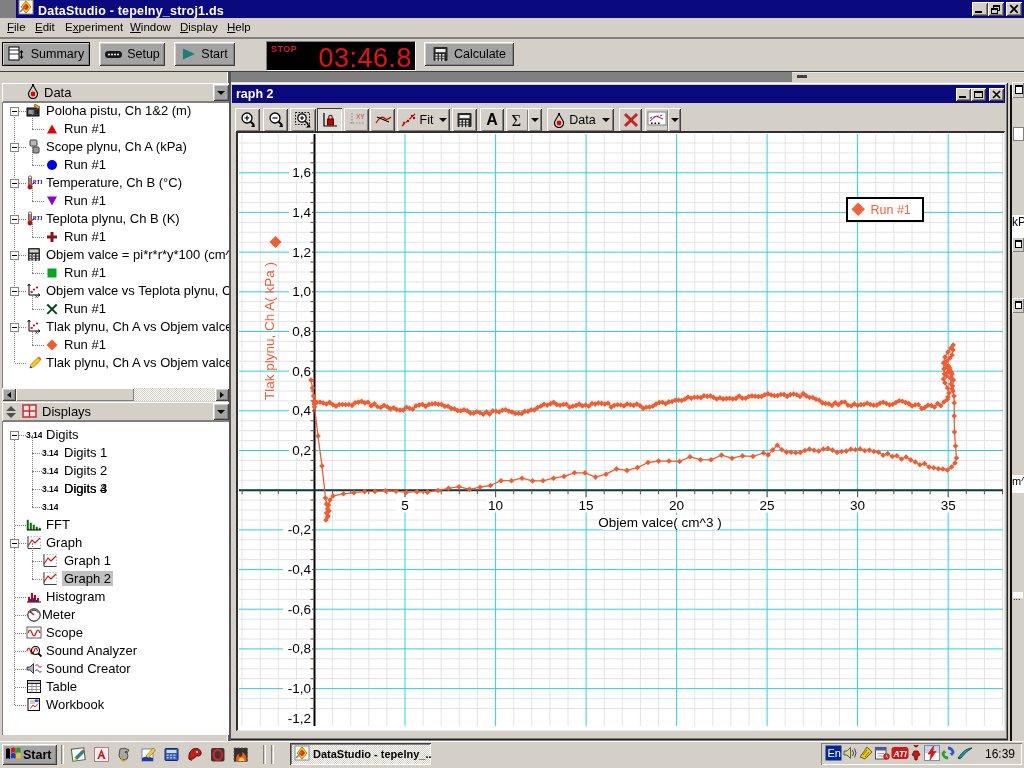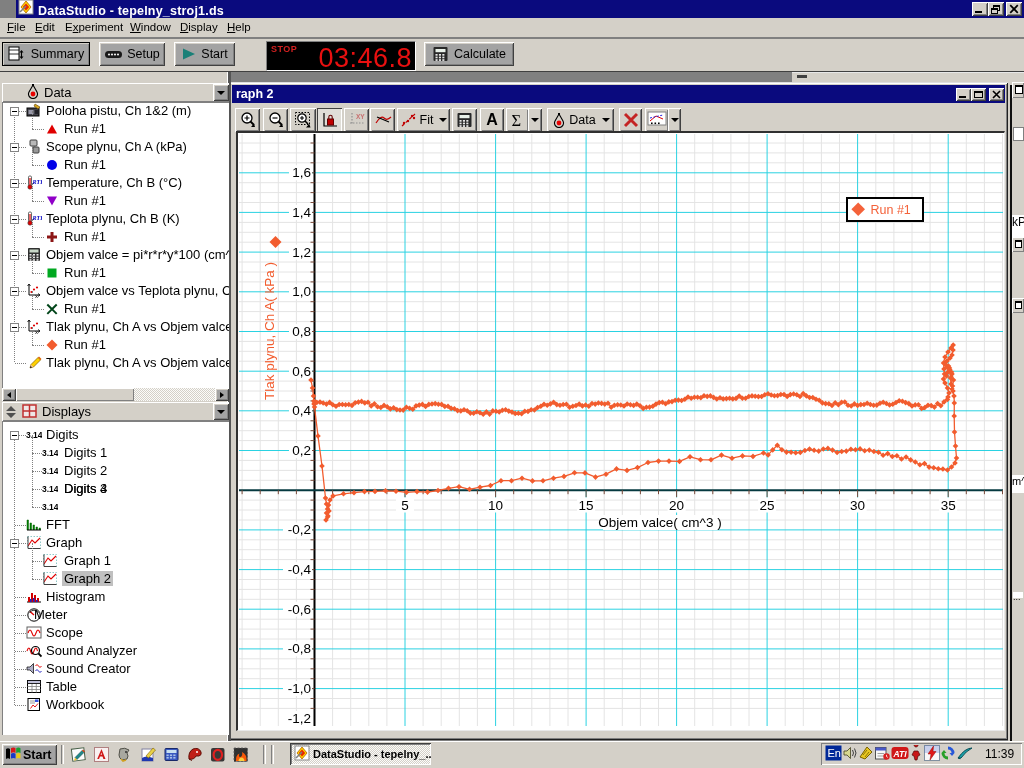--- a/index.html
+++ b/index.html
@@ -589,21 +589,21 @@
           <rect x="10" y="11" width="1.6" height="2"></rect>
         </g>
       </svg></div>
     <div class="row" style="left:44px;top:168px">Histogram</div>
     <div class="abs" style="left:13px;top:194px;width:11px;height:1px;border-top:1px dotted #808080"></div>
     <div class="abs" style="left:24px;top:186px"><svg width="16" height="15" viewBox="0 0 16 15" style="">
         <circle cx="8" cy="8" r="6.2" fill="#fff" stroke="#000"></circle>
         <path d="M8 8 L4 4.5" stroke="#e00000" stroke-width="1.4"></path>
         <path d="M3.5 6 A5 5 0 0 1 12.5 6" stroke="#000" fill="none" stroke-width="0.8"></path>
       </svg></div>
-    <div class="row" style="left:32px;top:186px">Meter</div>
+    <div class="row" style="left:40px;top:186px">Meter</div>
     <div class="abs" style="left:13px;top:212px;width:11px;height:1px;border-top:1px dotted #808080"></div>
     <div class="abs" style="left:24px;top:204px"><svg width="16" height="15" viewBox="0 0 16 15" style="">
         <rect x="1" y="2" width="14" height="11" fill="#fff" stroke="#606060"></rect>
         <path d="M2 8 q2 -6 4 0 t4 0 t4 0" stroke="#e00000" fill="none" stroke-width="1.1"></path>
       </svg></div>
     <div class="row" style="left:44px;top:204px">Scope</div>
     <div class="abs" style="left:13px;top:230px;width:11px;height:1px;border-top:1px dotted #808080"></div>
     <div class="abs" style="left:24px;top:222px"><svg width="16" height="15" viewBox="0 0 16 15" style="">
         <path d="M1 8 q2 -6 3.5 0 t3.5 0 t3.5 0" stroke="#e00000" fill="none" stroke-width="1.1"></path>
         <circle cx="9.5" cy="7.5" r="4" fill="none" stroke="#000" stroke-width="1.2"></circle>
@@ -740,13 +740,13 @@
     <div style="margin-left:0px"><svg width="16" height="16" viewBox="0 0 16 16" style="">
         <path d="M8 1.5 a6.5 6.5 0 0 1 6.5 6.5 l-3 0 a3.5 3.5 0 0 0 -3.5 -3.5 Z" fill="#2858d8"></path>
         <path d="M8 14.5 a6.5 6.5 0 0 1 -6.5 -6.5 l3 0 a3.5 3.5 0 0 0 3.5 3.5 Z" fill="#28a028"></path>
         <path d="M14.5 8 l-5 0 2.5 3 Z" fill="#2858d8"></path>
         <path d="M1.5 8 l5 0 -2.5 -3 Z" fill="#28a028"></path>
       </svg></div>
     <div style="margin-left:0px"><svg width="18" height="16" viewBox="0 0 18 16" style="">
         <path d="M2 13 Q9 3 16 3 Q10 6 5 13 Z" fill="#18a0a8" stroke="#085058"></path>
         <path d="M2 13 l2.5 0.8" stroke="#085058" stroke-width="1.2"></path>
       </svg></div>
-    <span style="font-size:12px;margin-left:11px">11:39</span>
+    <span style="font-size:12px;margin-left:11px">16:39</span>
   </div>
 </body></html>

